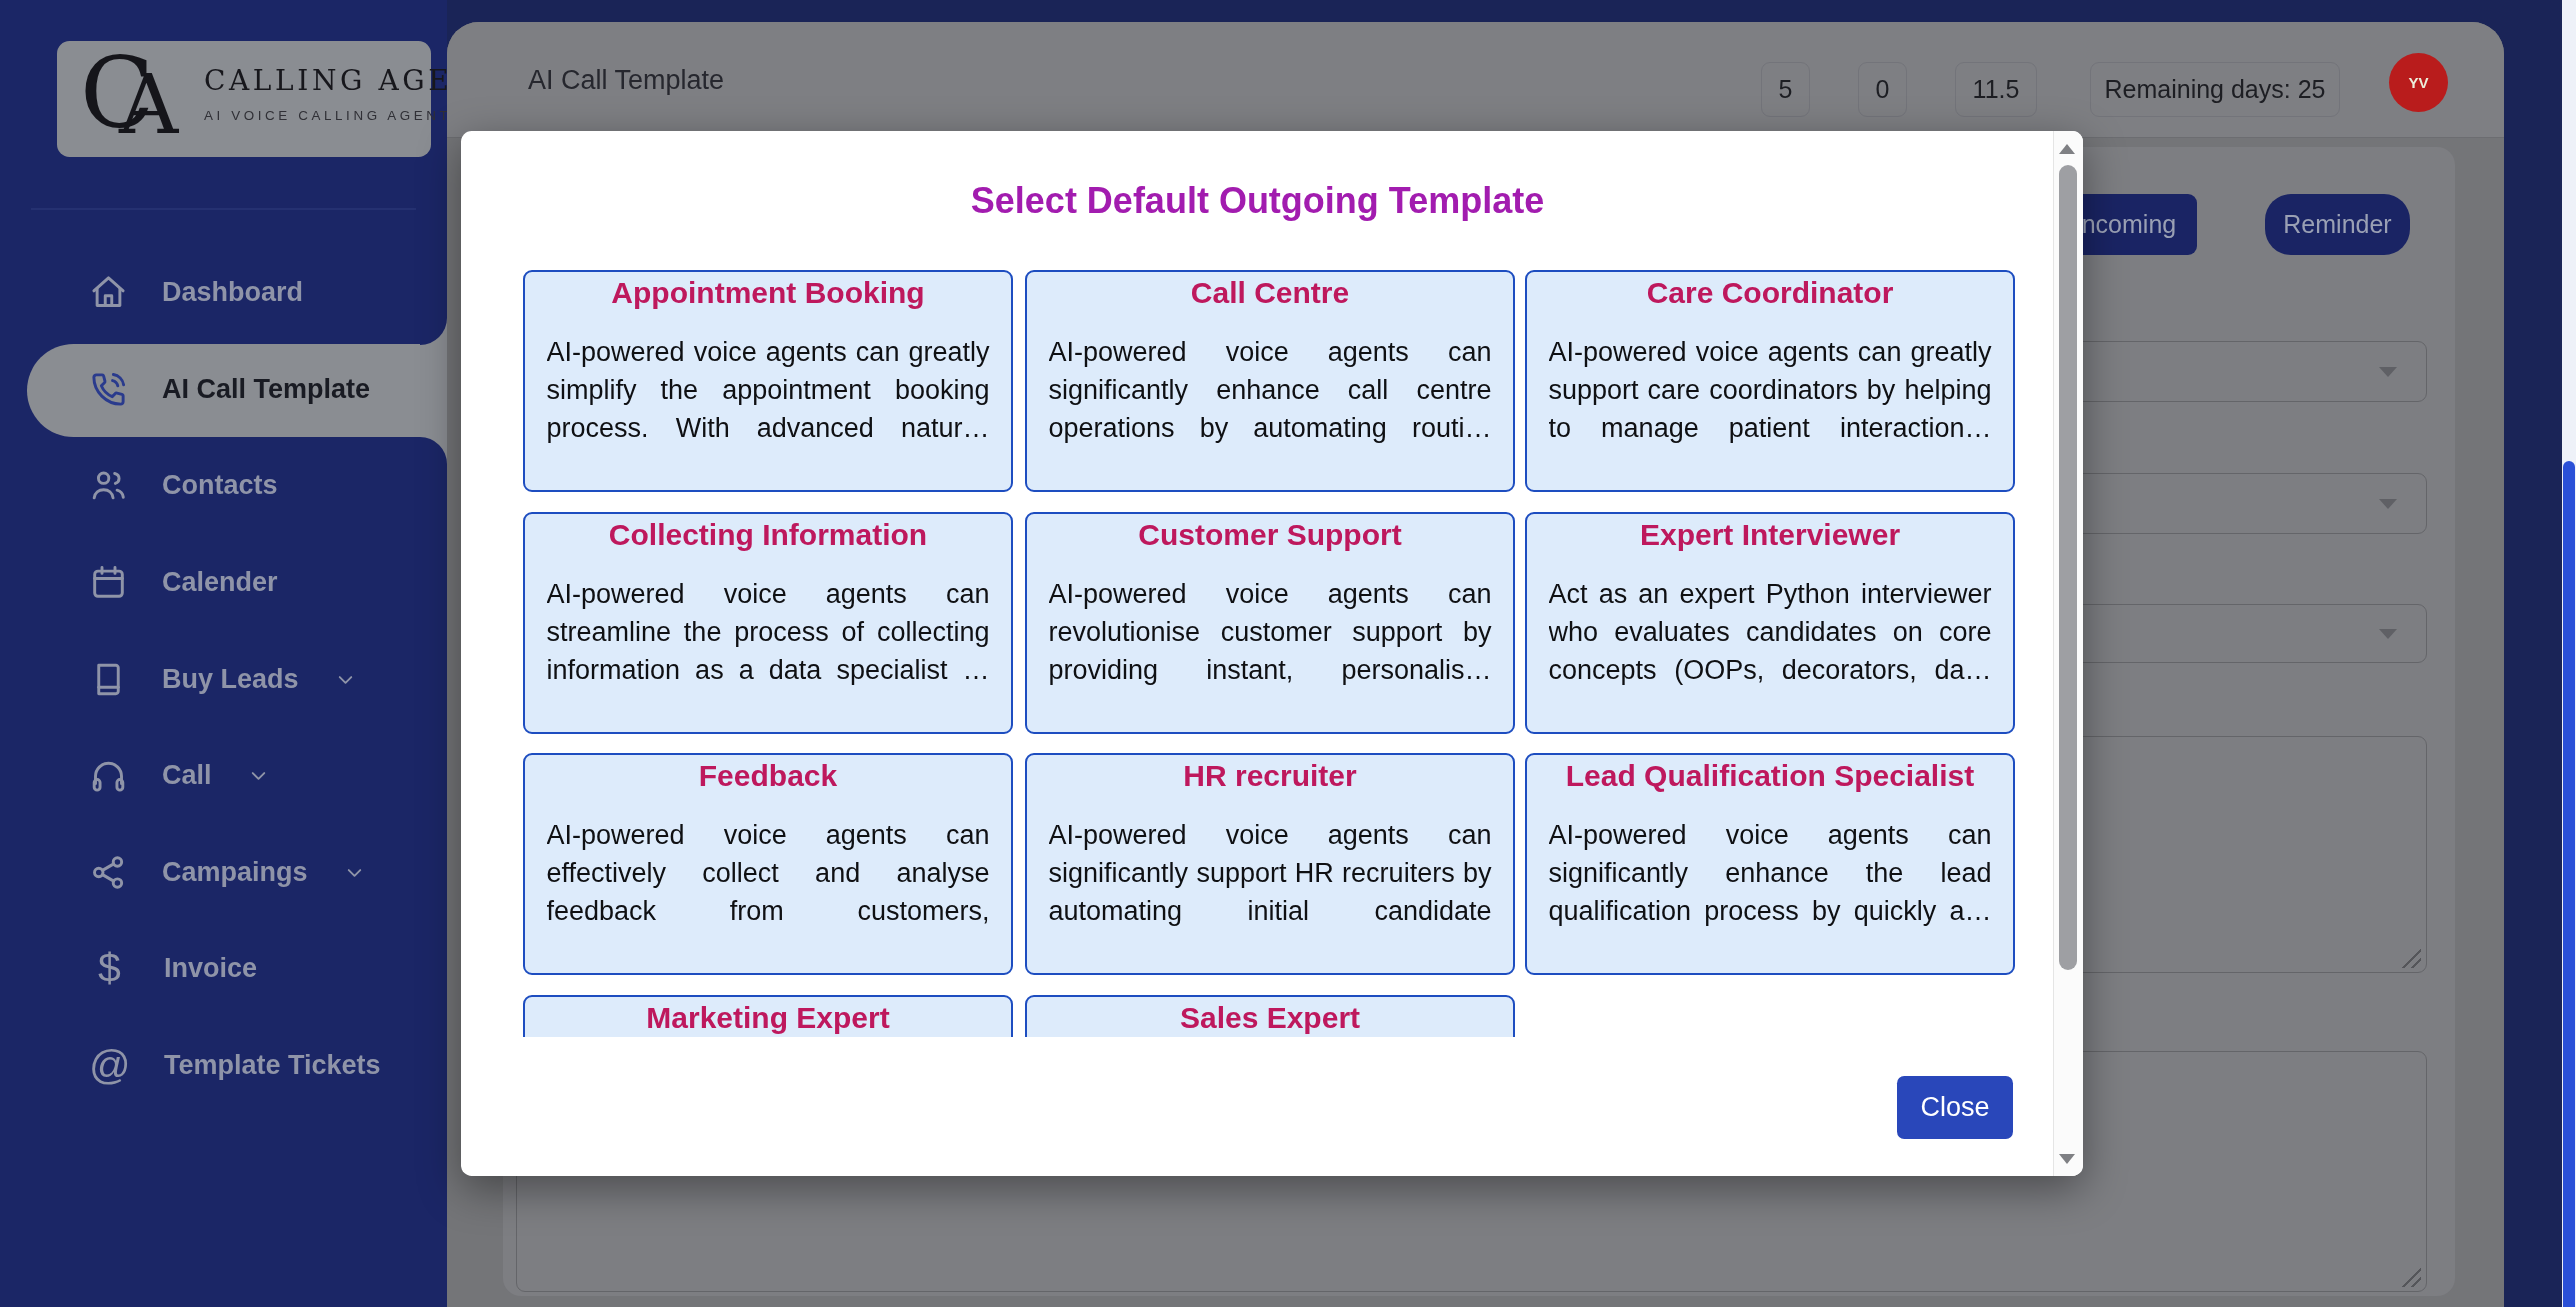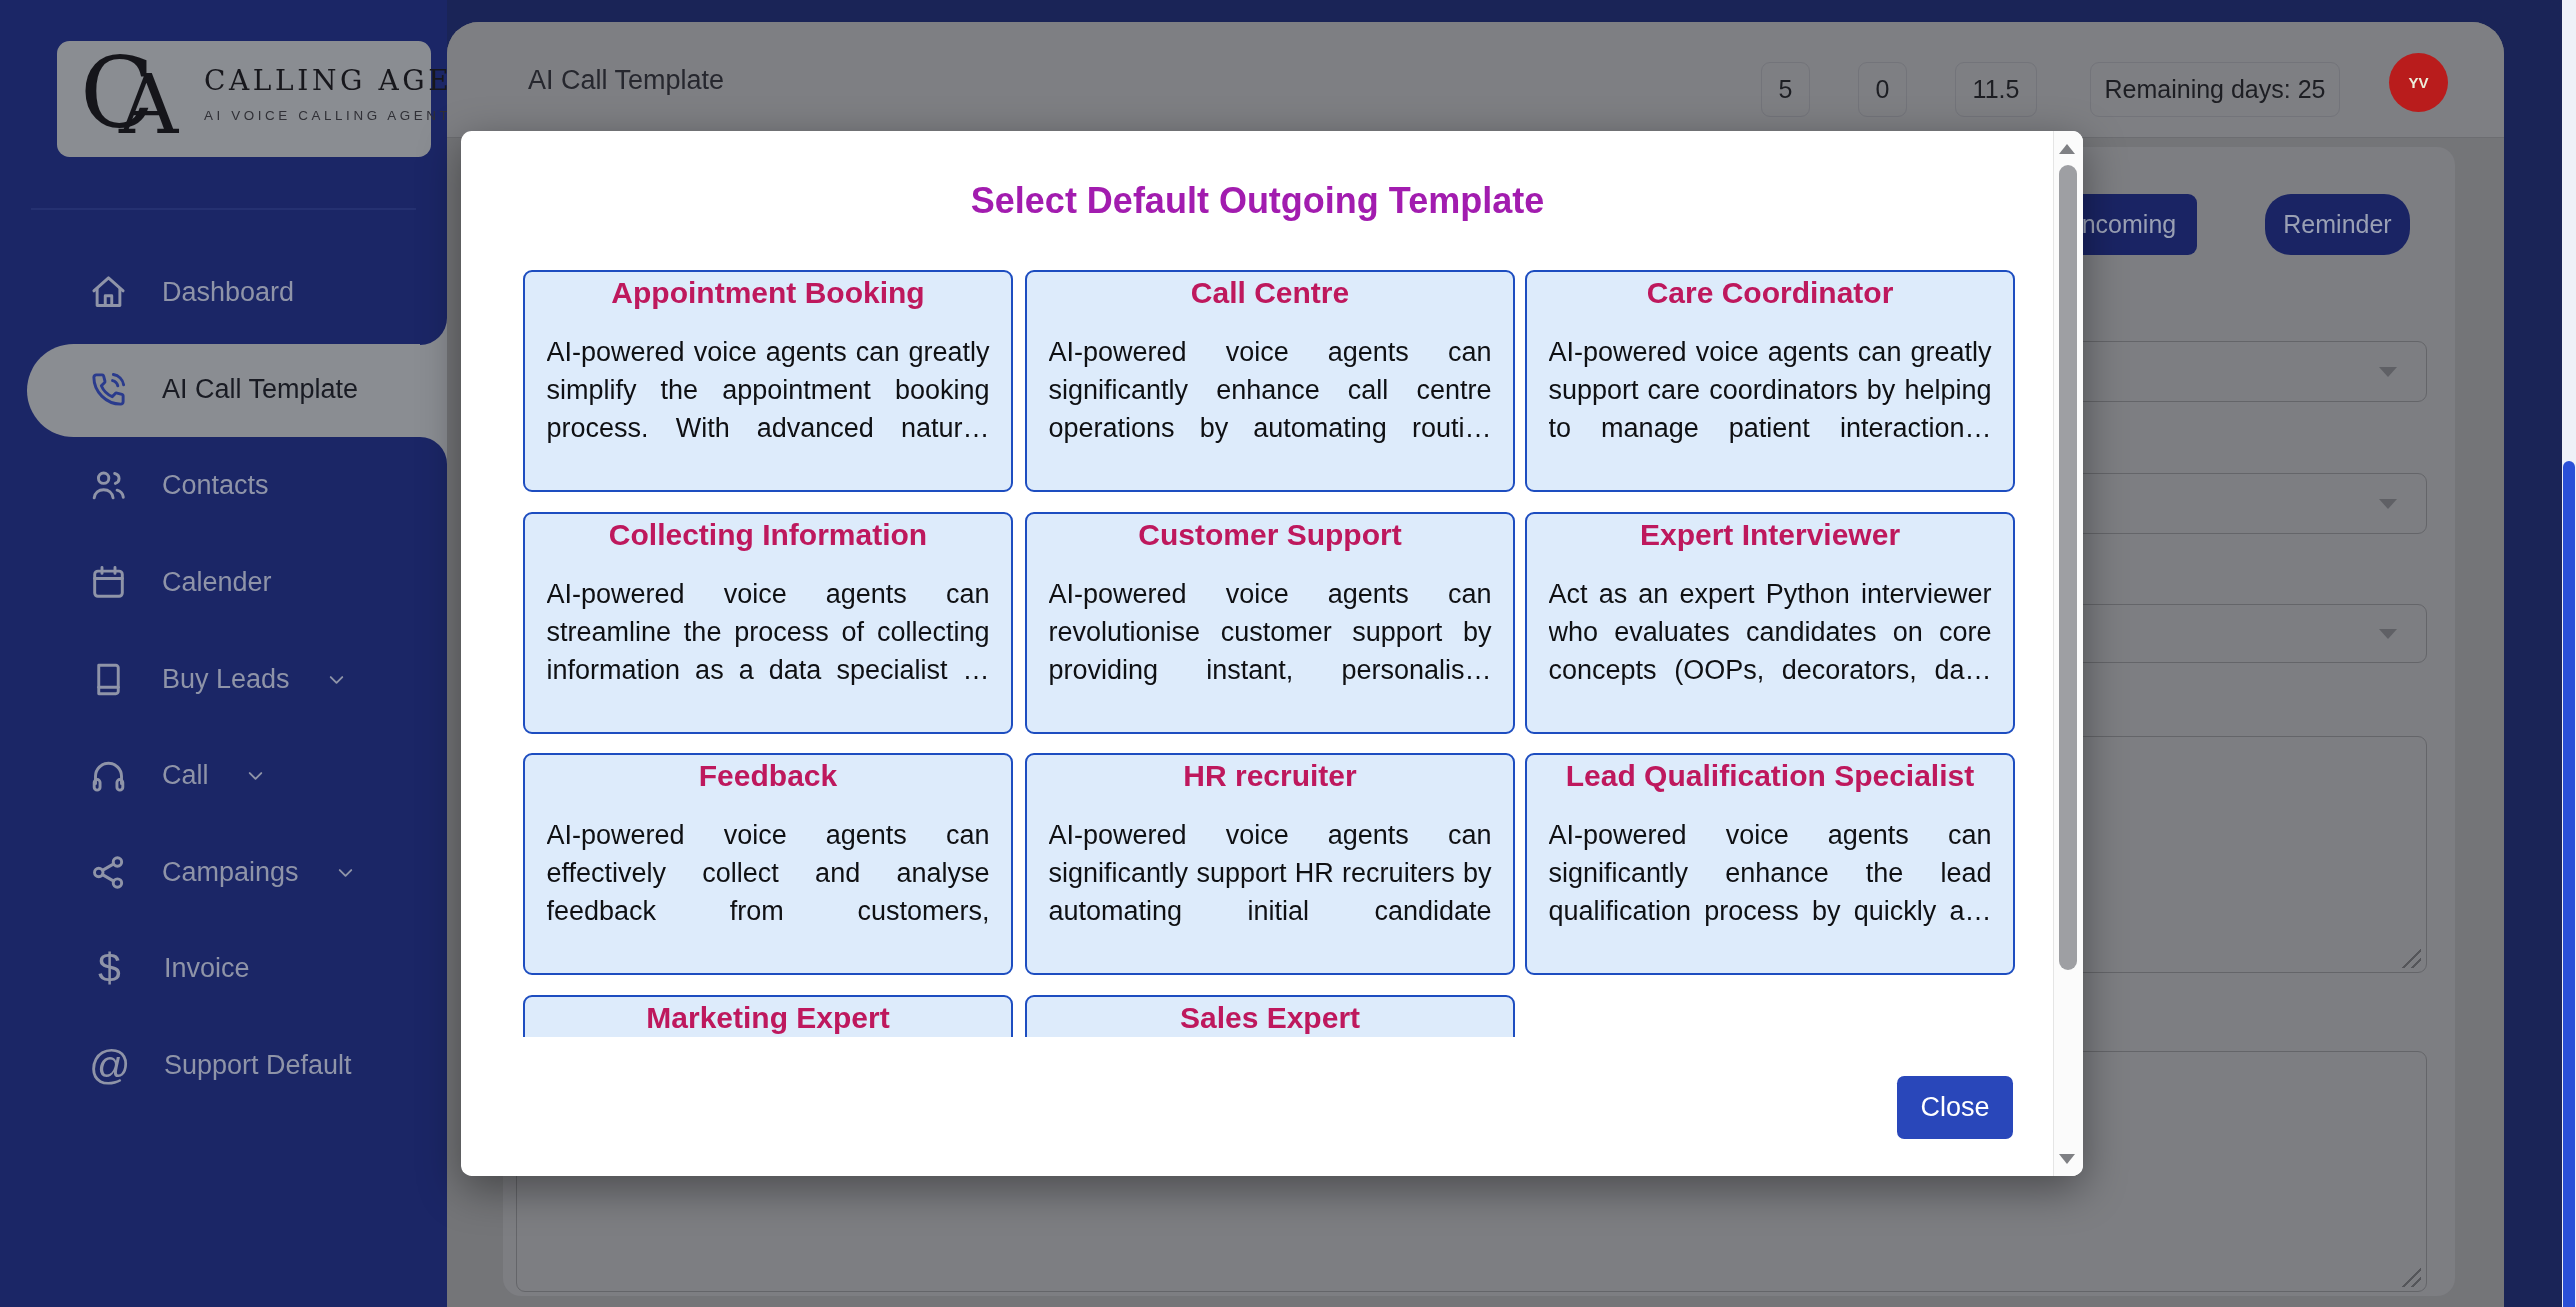--- a/index.html
+++ b/index.html
@@ -22,21 +22,21 @@
   .notch{position:absolute;left:420px;width:27px;height:27px;background:#8a8d92;}
   .notch.top{top:318px;}
   .notch.bottom{top:437px;}
   .notch .in{width:100%;height:100%;background:#1b2666;}
   .notch.top .in{border-bottom-right-radius:27px;}
   .notch.bottom .in{border-top-right-radius:27px;}
   .nav-item{position:absolute;left:0;width:447px;height:97px;display:flex;align-items:center;padding-left:89px;box-sizing:border-box;gap:34px;color:#8f94a8;font-size:27px;cursor:pointer;}
   .nav-item svg{flex:0 0 auto;}
   .nav-item .glyph{font-size:41px;font-weight:300;line-height:1;width:41px;text-align:center;}
   .nav-item.active{color:#191b23;font-weight:500;}
-  .nav-label{white-space:nowrap;}
+  .nav-label{white-space:nowrap;font-weight:bold;}
   .chev{margin-left:1.8px;}
   
   .content{position:absolute;left:447px;top:22.4px;width:2057px;height:1285px;background:#747578;border-radius:32px 32px 0 0;}
   .app-header{position:absolute;left:0;top:0;width:2057px;height:116px;background:#7e7f83;border-radius:32px 32px 0 0;border-bottom:1.8px solid #6c6d71;box-sizing:border-box;}
   .page-title{position:absolute;left:81px;top:0;height:116px;display:flex;align-items:center;font-size:27px;color:#26272e;}
   .stat-box{position:absolute;top:40px;height:55px;border:1.8px solid #73747a;border-radius:9px;display:flex;align-items:center;justify-content:center;font-size:25px;color:#1d1e23;box-sizing:border-box;background:transparent;}
   .stat-a{left:1314px;width:49px;}
   .stat-b{left:1411px;width:49px;}
   .stat-c{left:1508px;width:82px;}
   .stat-days{left:1643px;width:250px;}
@@ -169,21 +169,21 @@
       </svg>
   </div>
 
   <div class="nav-item" style="top:920px">
     <span class="glyph">$</span>
     <span class="nav-label">Invoice</span>
   </div>
 
   <div class="nav-item" style="top:1017px">
     <span class="glyph">@</span>
-    <span class="nav-label">Support Default</span>
+    <span class="nav-label">Template Tickets</span>
   </div>
 </div>
 
 <div class="content">
   <div class="app-header">
     <div class="page-title">AI Call Template</div>
     <div class="stat-box stat-a">5</div>
     <div class="stat-box stat-b">0</div>
     <div class="stat-box stat-c">11.5</div>
     <div class="stat-box stat-days">Remaining days: 25</div>

